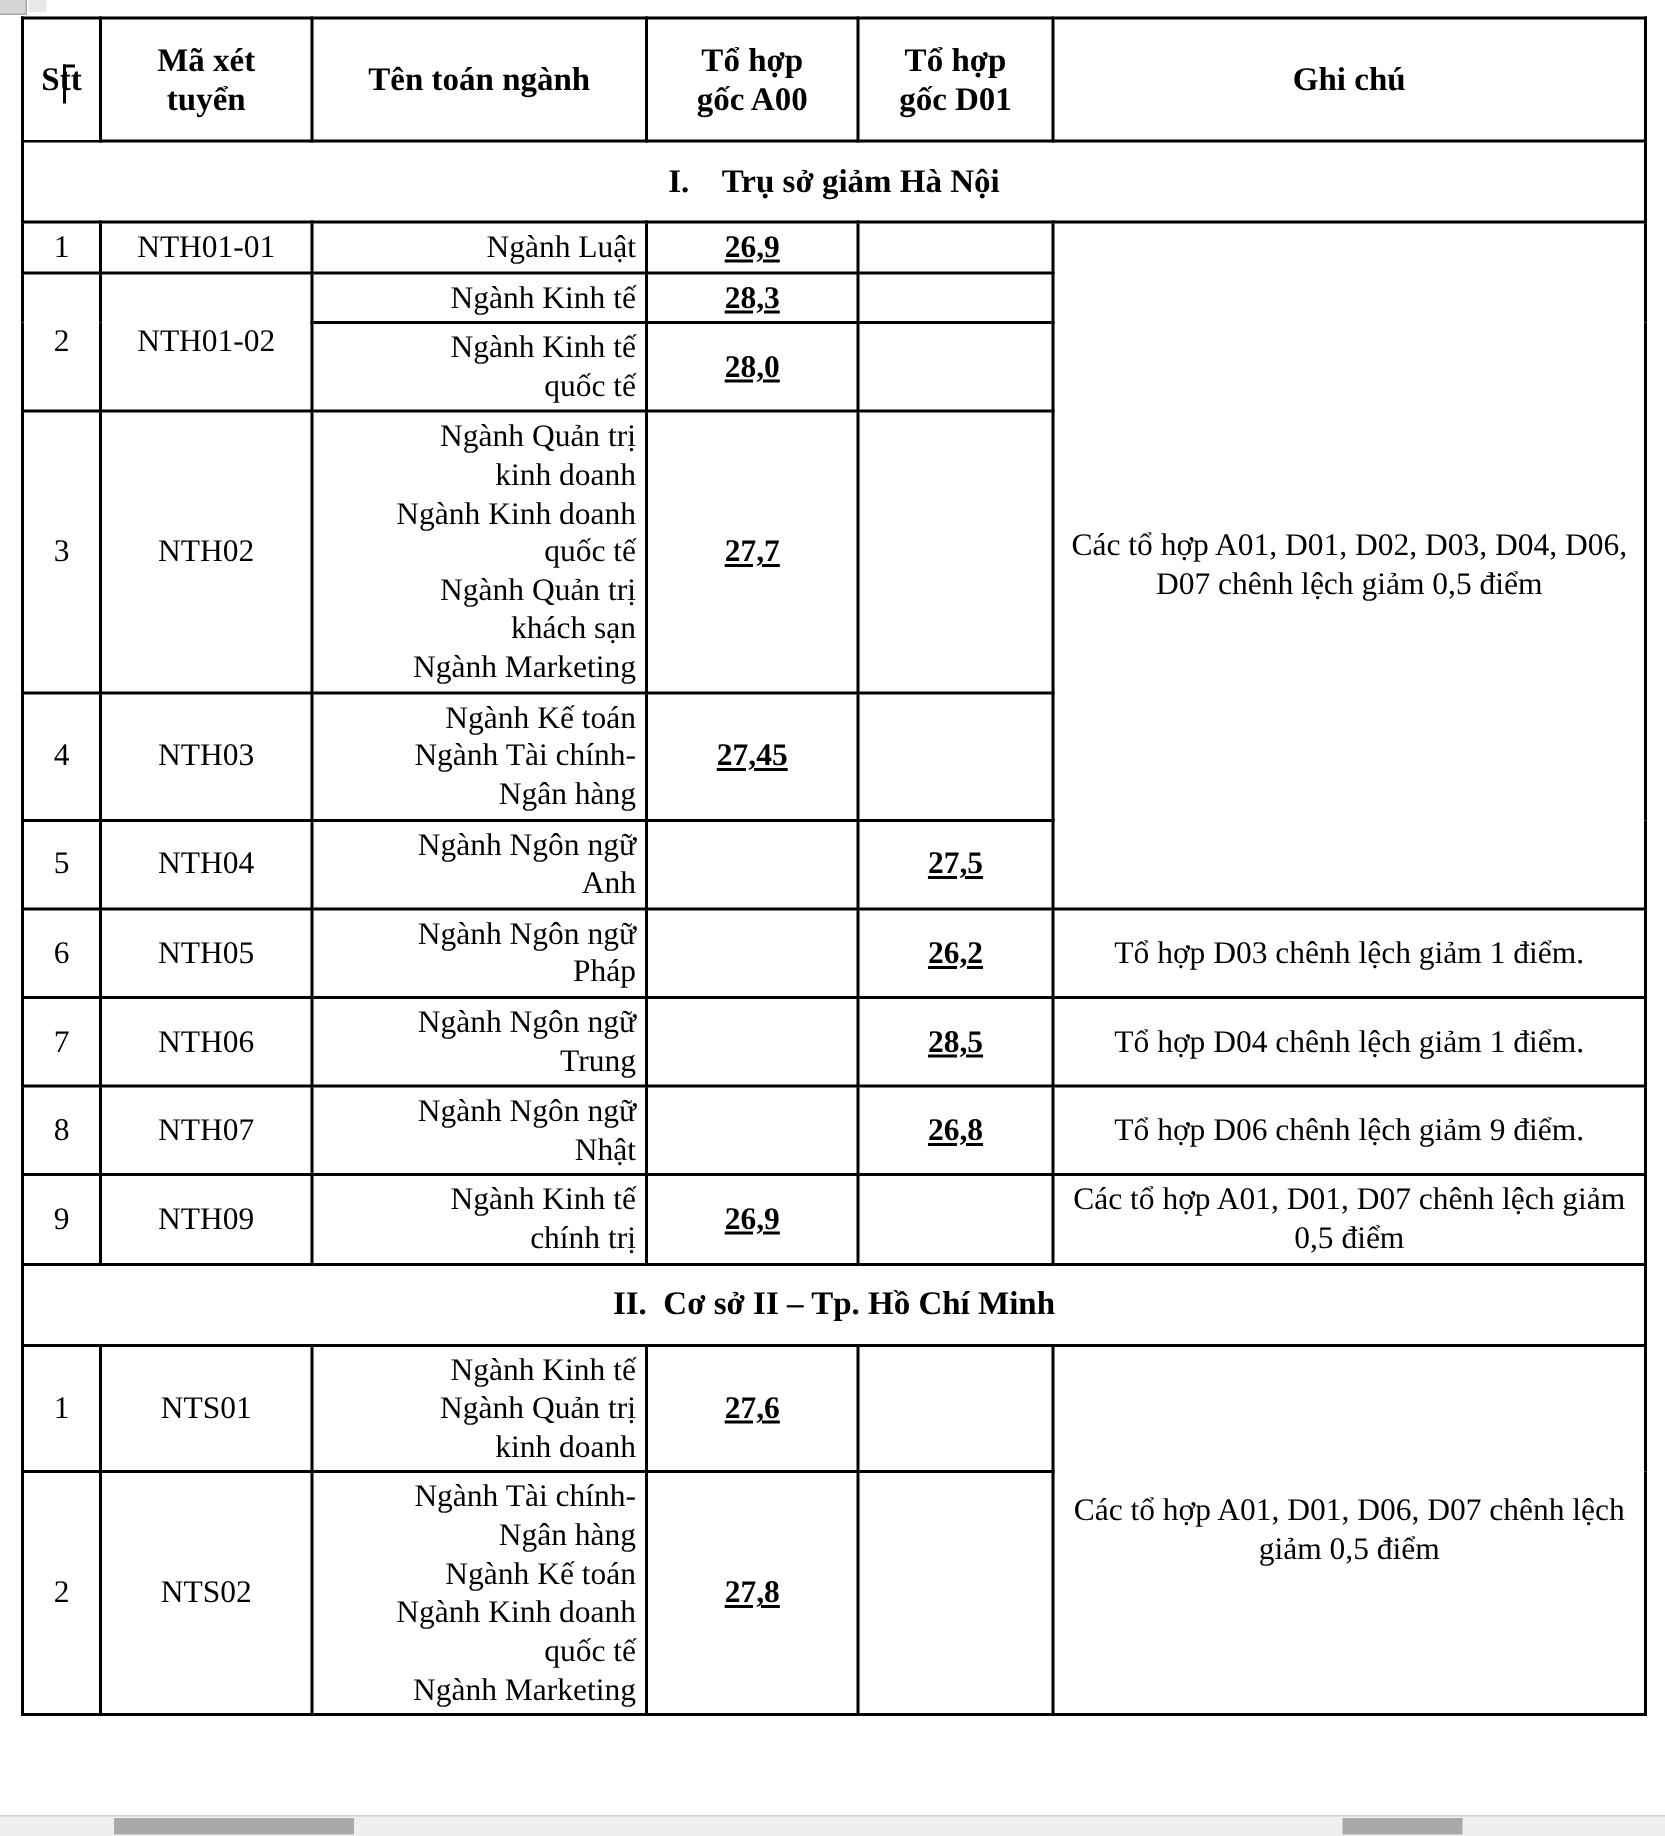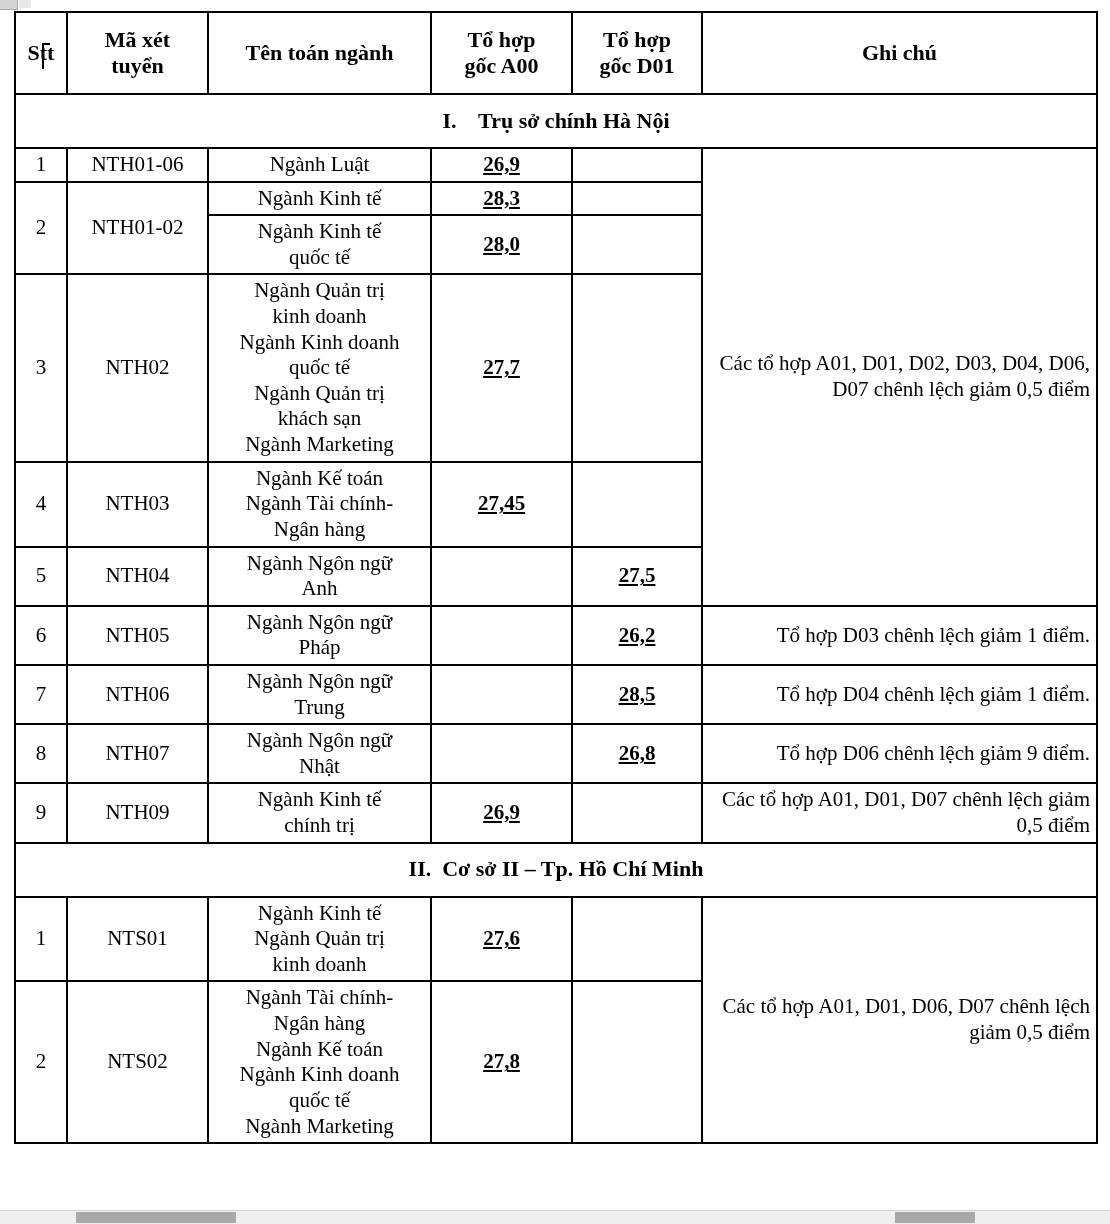--- a/index.html
+++ b/index.html
@@ -94,28 +94,28 @@
     font-weight: bold;
     text-align: center;
     vertical-align: middle;
     height: 74px;
     font-size: 22px;
     line-height: 1.2;
   }
 
   td.stt { text-align: center; }
   td.code { text-align: center; }
-  td.name { text-align: center; }
+  td.name { text-align: right; }
   td.score {
     text-align: center;
     font-weight: bold;
     text-decoration: underline;
   }
   td.note {
-    text-align: right;
+    text-align: center;
     vertical-align: middle;
   }
 
   tr.section-row td {
     text-align: center;
     font-weight: bold;
     font-size: 22px;
     height: 40px;
     padding: 6px 0;
   }
@@ -176,26 +176,26 @@
         <th class="nm">Tổ hợp
 gốc A00</th>
         <th class="nm">Tổ hợp
 gốc D01</th>
         <th>Ghi chú</th>
       </tr>
     </thead>
     <tbody>
 
       <tr class="section-row">
-        <td colspan="6"><span class="sec-inner">I.    Trụ sở chính Hà Nội</span></td>
+        <td colspan="6"><span class="sec-inner">I.    Trụ sở giảm Hà Nội</span></td>
       </tr>
 
       <tr>
         <td class="stt">1</td>
-        <td class="code">NTH01-06</td>
+        <td class="code">NTH01-01</td>
         <td class="name nm">Ngành Luật</td>
         <td class="score">26,9</td>
         <td class="score"></td>
         <td class="note" rowspan="6">Các tổ hợp A01, D01, D02, D03, D04, D06, D07 chênh lệch giảm 0,5 điểm</td>
       </tr>
 
       <tr>
         <td class="stt" rowspan="2">2</td>
         <td class="code" rowspan="2">NTH01-02</td>
         <td class="name nm">Ngành Kinh tế</td>

